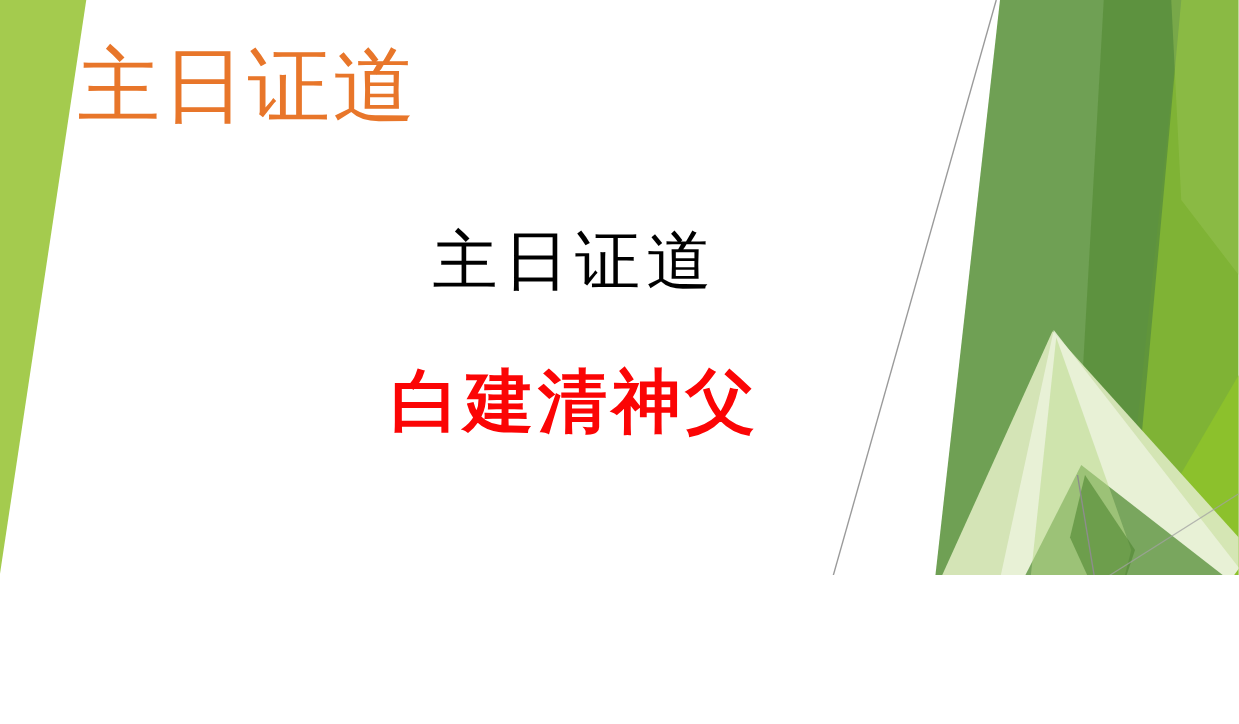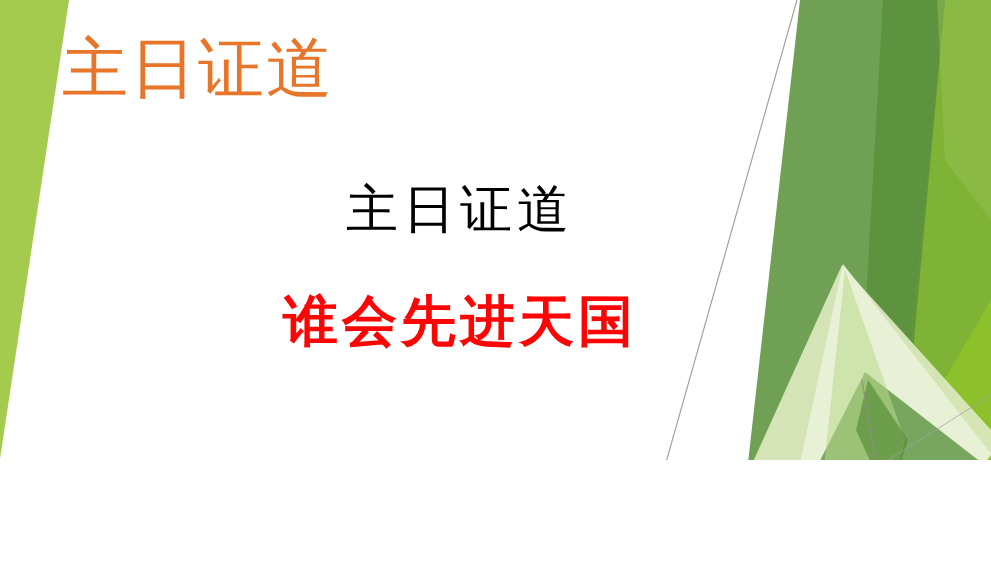--- a/index.html
+++ b/index.html
@@ -108,16 +108,16 @@
 
     <line x1="797" y1="0" x2="633" y2="579" stroke="#9a9a9a" stroke-width="1.1"></line>
     <line x1="862" y1="380" x2="895" y2="579" stroke="#8d8d8d" stroke-width="1.1"></line>
     <line x1="700" y1="579" x2="991" y2="395" stroke="#a2a2a2" stroke-width="1" opacity="0.75"></line>
   </svg>
 
   <div id="slide-title">主日证道</div>
 
   <div id="body-block">
     <div id="presenter-name">主日证道</div>
-    <div id="sermon-topic">谁会先进天国</div>
+    <div id="sermon-topic">白建清神父</div>
   </div>
 
 </div>
 
 </body></html>

